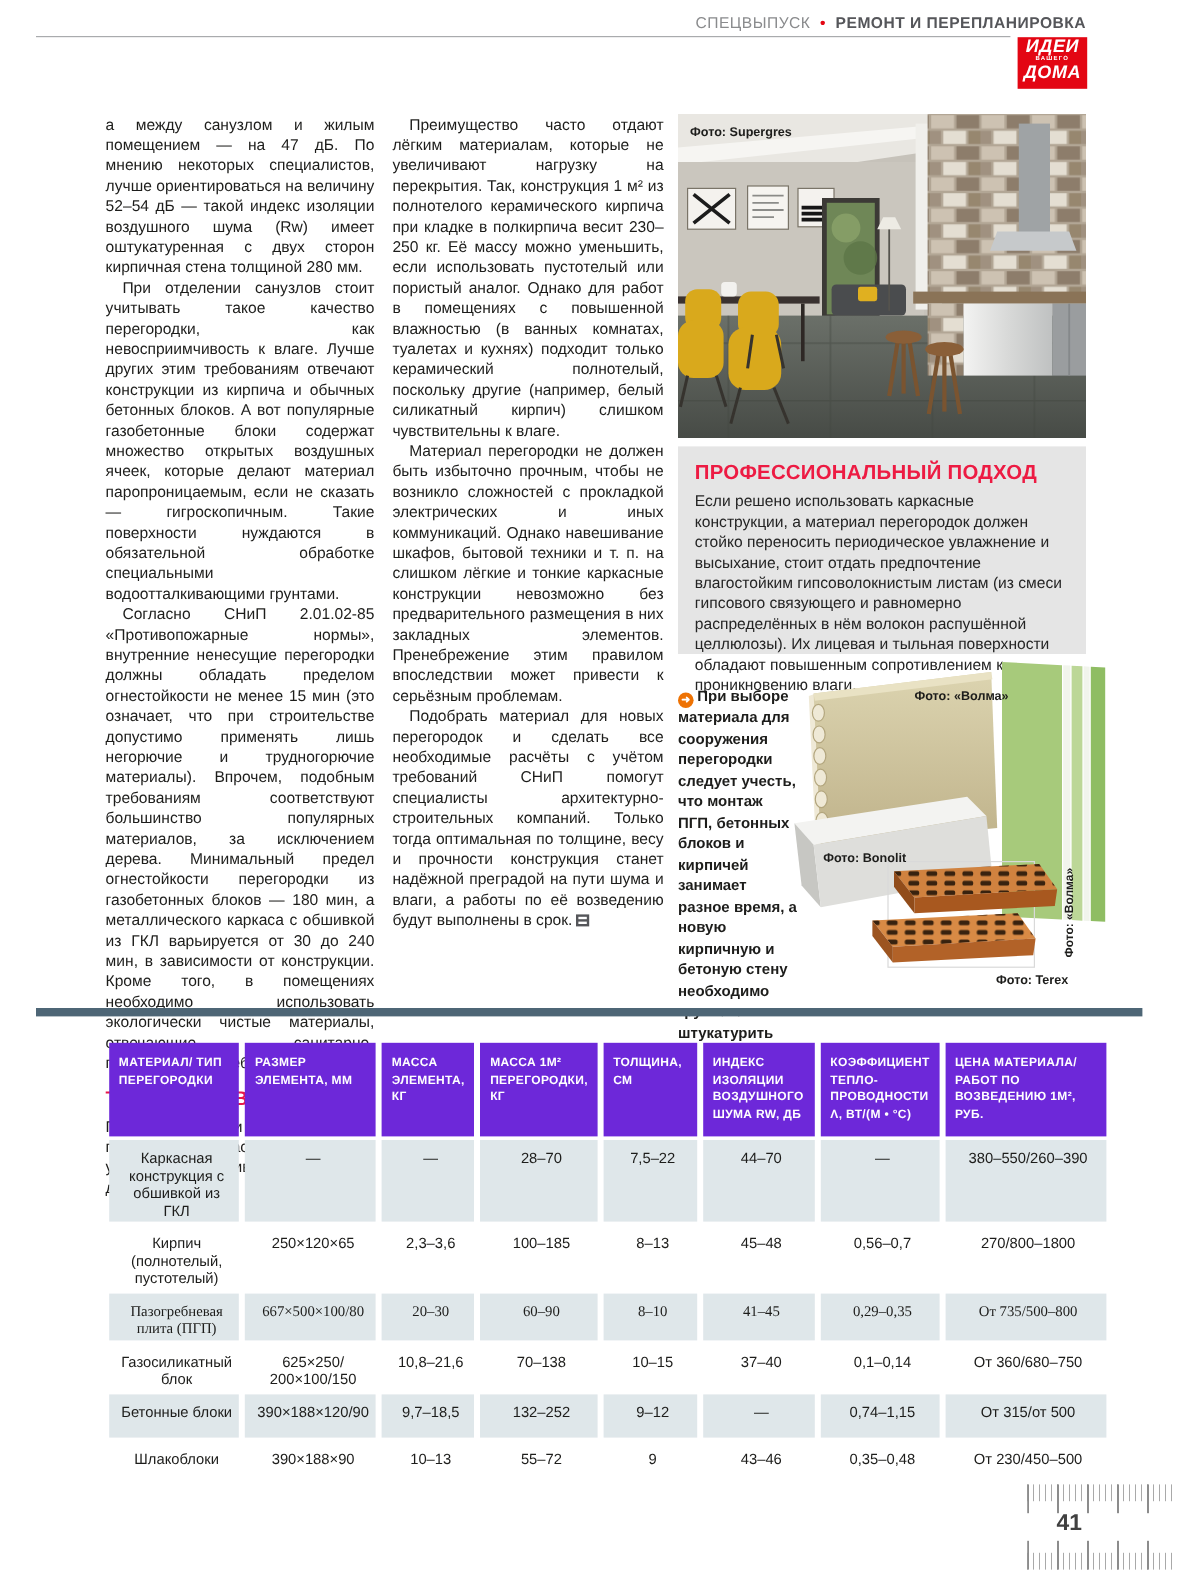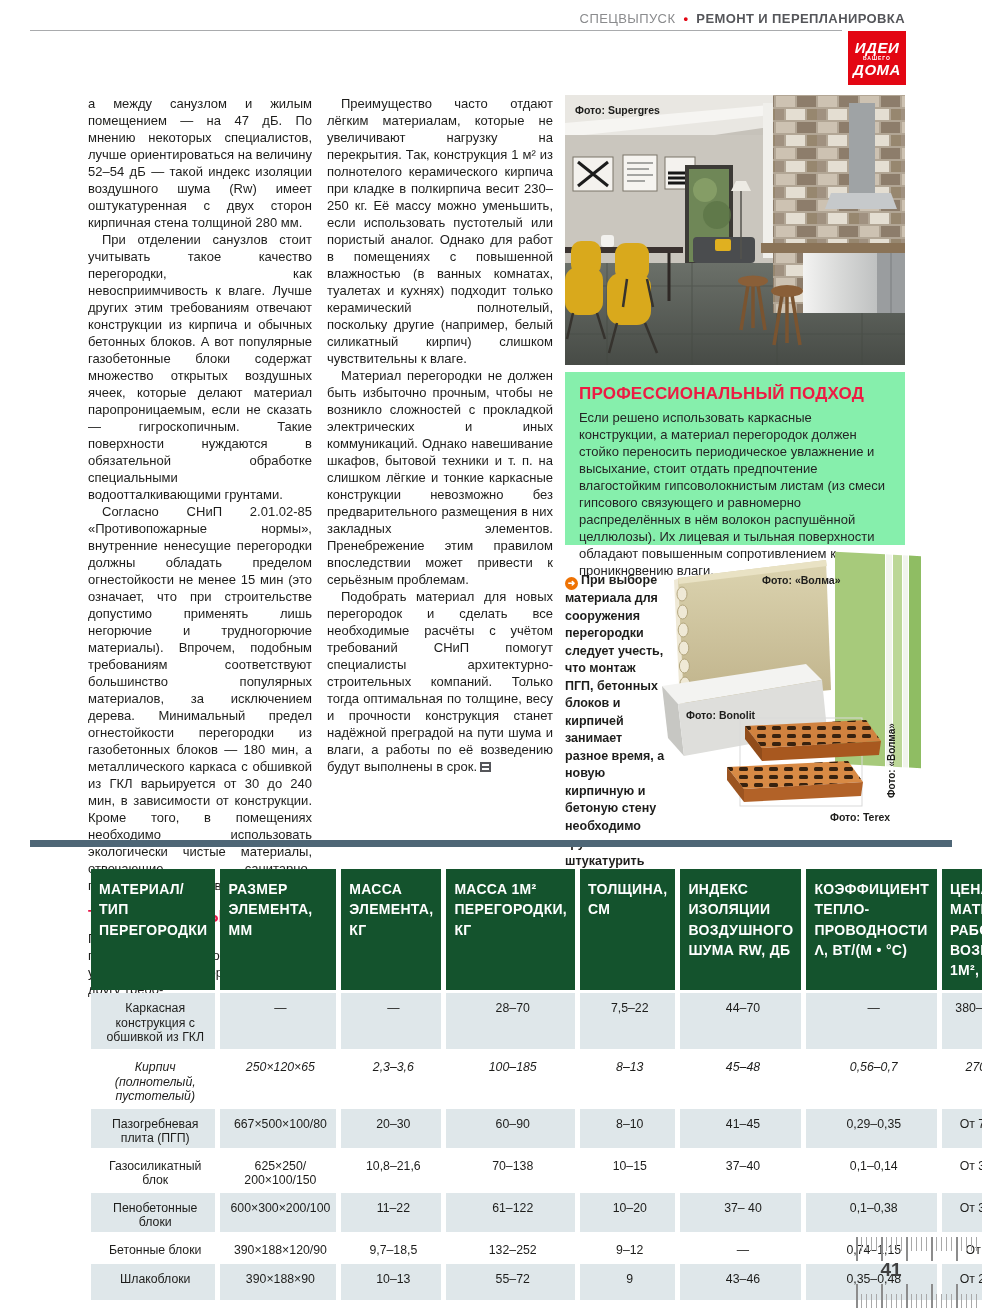--- a/index.html
+++ b/index.html
@@ -15,23 +15,23 @@
   
   .hdr-row {
     position: absolute; top: 11px; left: 30px; width: 875px;
     text-align: right; font-size: 13px; letter-spacing: .4px;
   }
   .hdr-kicker { color: #8a8b8d; }
   .hdr-dot { color: #e30613; font-weight: bold; padding: 0 4px; }
   .hdr-title { color: #55565a; font-weight: bold; }
   .hdr-line { position: absolute; top: 30px; left: 30px; width: 812px; height: 1px; background: #a9abad; }
   .logo {
-    position: absolute; top: 31px; left: 848px; width: 58px; height: 54px;
+    position: absolute; top: 31px; left: 848px; width: 58px; height: 43px;
     background: #e30613; color: #fff; text-align: center;
-    display: flex; flex-direction: column; justify-content: center;
+    display: flex; flex-direction: column; justify-content: flex-start;
     line-height: 1; transform: none;
   }
   .logo .l1, .logo .l3 { font-size: 15px; font-weight: bold; font-style: italic; letter-spacing: .5px; }
   .logo .l2 { font-size: 5px; font-weight: bold; letter-spacing: 1px; margin: 1px 0; }
   
   .col { position: absolute; top: 95px; font-size: 13px; line-height: 17px; text-align: justify; }
   .col-1 { left: 88px;  width: 224px; }
   .col-2 { left: 327px; width: 226px; }
   .col p { margin: 0; }
   .col p.ind { text-indent: 14px; }
@@ -50,21 +50,21 @@
   .kitchen { position: absolute; left: 565px; top: 95px; width: 340px; height: 270px; background: #c4c0b8; }
   .kitchen svg { display: block; }
   .photo-cap {
     position: absolute; font-size: 10.5px; font-weight: bold; color: #1d1d1b; line-height: 1;
     white-space: nowrap;
   }
   .cap-kitchen { left: 10px; top: 10px; }
   
   .pro-box {
     position: absolute; left: 565px; top: 372px; width: 340px; height: 173px;
-    background: #86efac; padding: 12px 14px;
+    background: #e5e5e5; padding: 12px 14px;
   }
   .pro-box h3 { color: #ed1b43; font-size: 17px; letter-spacing: .2px; margin-bottom: 5px; font-weight: bold; }
   .pro-box .pro-text { font-size: 13px; line-height: 17px; color: #242424; }
   
   .callout {
     position: absolute; left: 565px; top: 572px; width: 100px;
     font-size: 12.5px; font-weight: bold; line-height: 17.5px; color: #1d1d1b;
   }
   .arrow-ic {
     display: inline-block; width: 13px; height: 13px; border-radius: 50%;
@@ -80,32 +80,32 @@
     position: absolute; left: 236px; top: 128px; height: 130px;
     font-size: 10px; font-weight: bold; color: #1d1d1b;
     writing-mode: vertical-rl; transform: rotate(180deg); white-space: nowrap;
   }
   
   .divider { position: absolute; left: 30px; top: 840px; width: 922px; height: 7px; background: #4e6676; }
   
   .spec-table { position: absolute; left: 86px; top: 866px; }
   table { border-collapse: separate; border-spacing: 5px 3px; table-layout: fixed; }
   th {
-    background: #14532d; color: #fff; font-size: 14px; font-weight: bold;
+    background: #6d28d9; color: #fff; font-size: 10px; font-weight: bold;
     text-align: left; vertical-align: top; padding: 10px 8px; line-height: 1.45;
     letter-spacing: .3px; height: 58px; text-transform: uppercase;
   }
   td {
     font-size: 12.3px; line-height: 14.5px; padding: 8px 6px 2px 10px;
     vertical-align: top; background: #fff; text-align: center;
   }
   tbody tr:nth-child(odd) td { background: #dfe7ea; }
   tbody tr:nth-child(1) { height: 56px; }
-  tbody tr:nth-child(2) { height: 44px; font-style: italic; }
-  tbody tr:nth-child(3) { height: 36px; }
+  tbody tr:nth-child(2) { height: 44px; }
+  tbody tr:nth-child(3) { height: 36px; font-family: Liberation Serif, serif; }
   tbody tr:nth-child(4) { height: 34px; }
   tbody tr:nth-child(5) { height: 36px; }
   tbody tr:nth-child(6) { height: 26px; }
   tbody tr:nth-child(7) { height: 36px; margin-left: 28px; }
   
   .ruler { position: absolute; left: 856px; width: 122px; height: 24px; }
   .ruler-top {
     top: 1237px;
     background:
       repeating-linear-gradient(90deg, #8c8c8c 0 1.5px, transparent 1.5px 25px) top left / 100% 24px no-repeat,
@@ -374,30 +374,20 @@
         <td>Газосиликатный блок</td>
         <td>625×250/ 200×100/150</td>
         <td>10,8–21,6</td>
         <td>70–138</td>
         <td>10–15</td>
         <td>37–40</td>
         <td>0,1–0,14</td>
         <td>От 360/680–750</td>
       </tr>
       <tr>
-        <td>Пенобетонные блоки</td>
-        <td>600×300×200/100</td>
-        <td>11–22</td>
-        <td>61–122</td>
-        <td>10–20</td>
-        <td>37– 40</td>
-        <td>0,1–0,38</td>
-        <td>От 330/450–500</td>
-      </tr>
-      <tr>
         <td>Бетонные блоки</td>
         <td>390×188×120/90</td>
         <td>9,7–18,5</td>
         <td>132–252</td>
         <td>9–12</td>
         <td>—</td>
         <td>0,74–1,15</td>
         <td>От 315/от 500</td>
       </tr>
       <tr>

